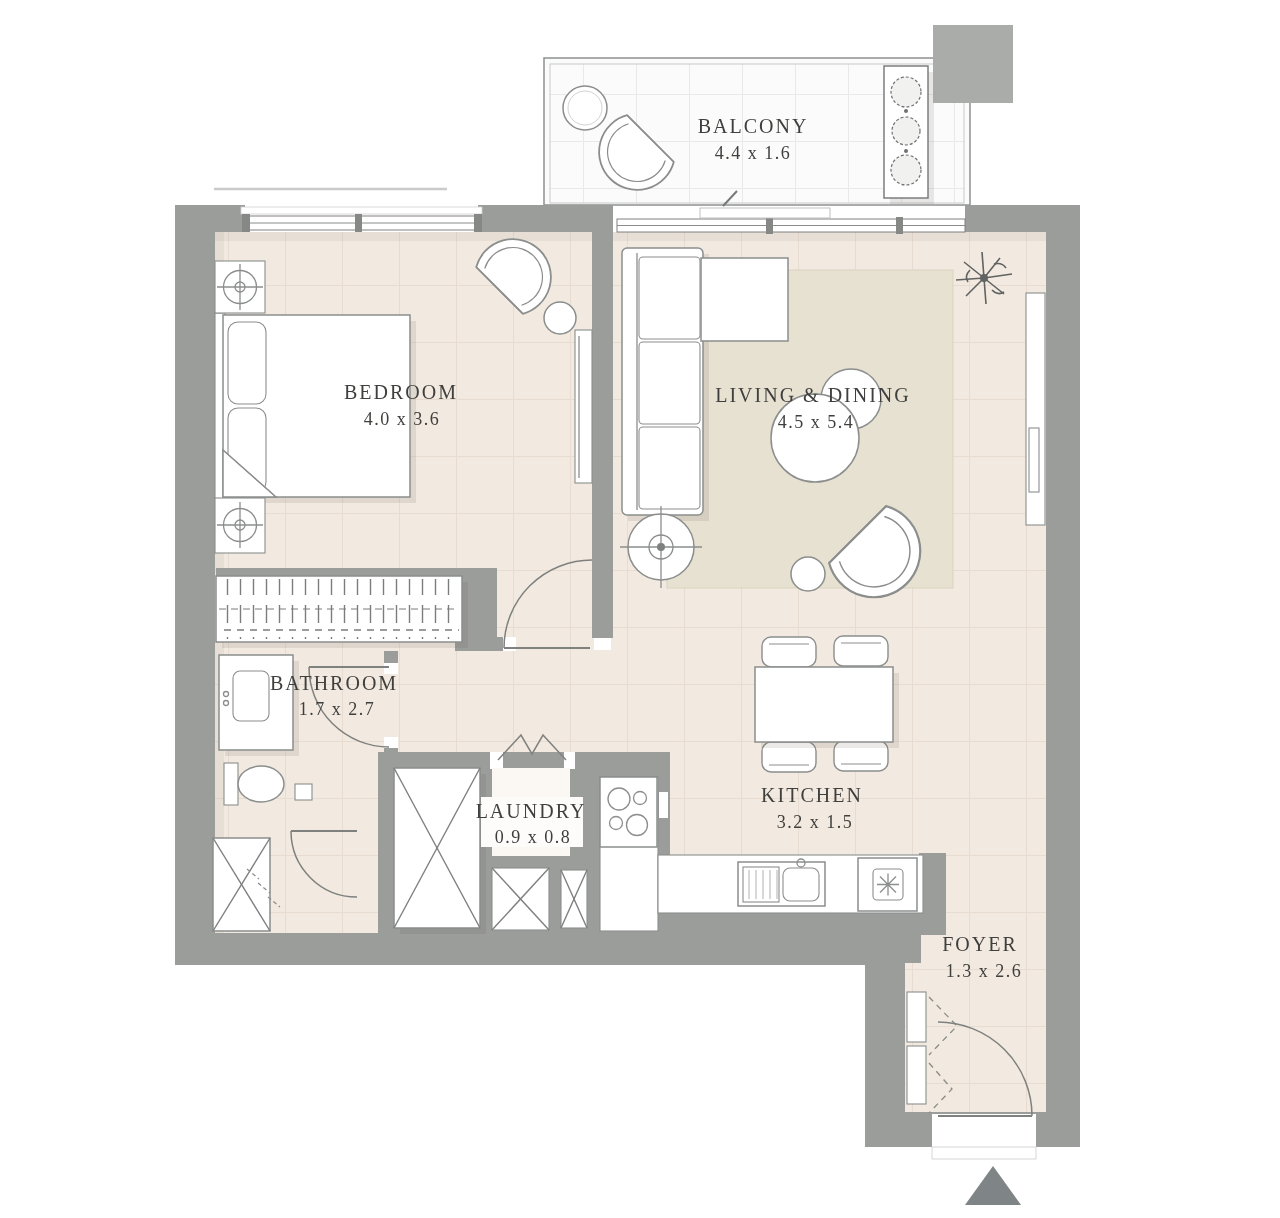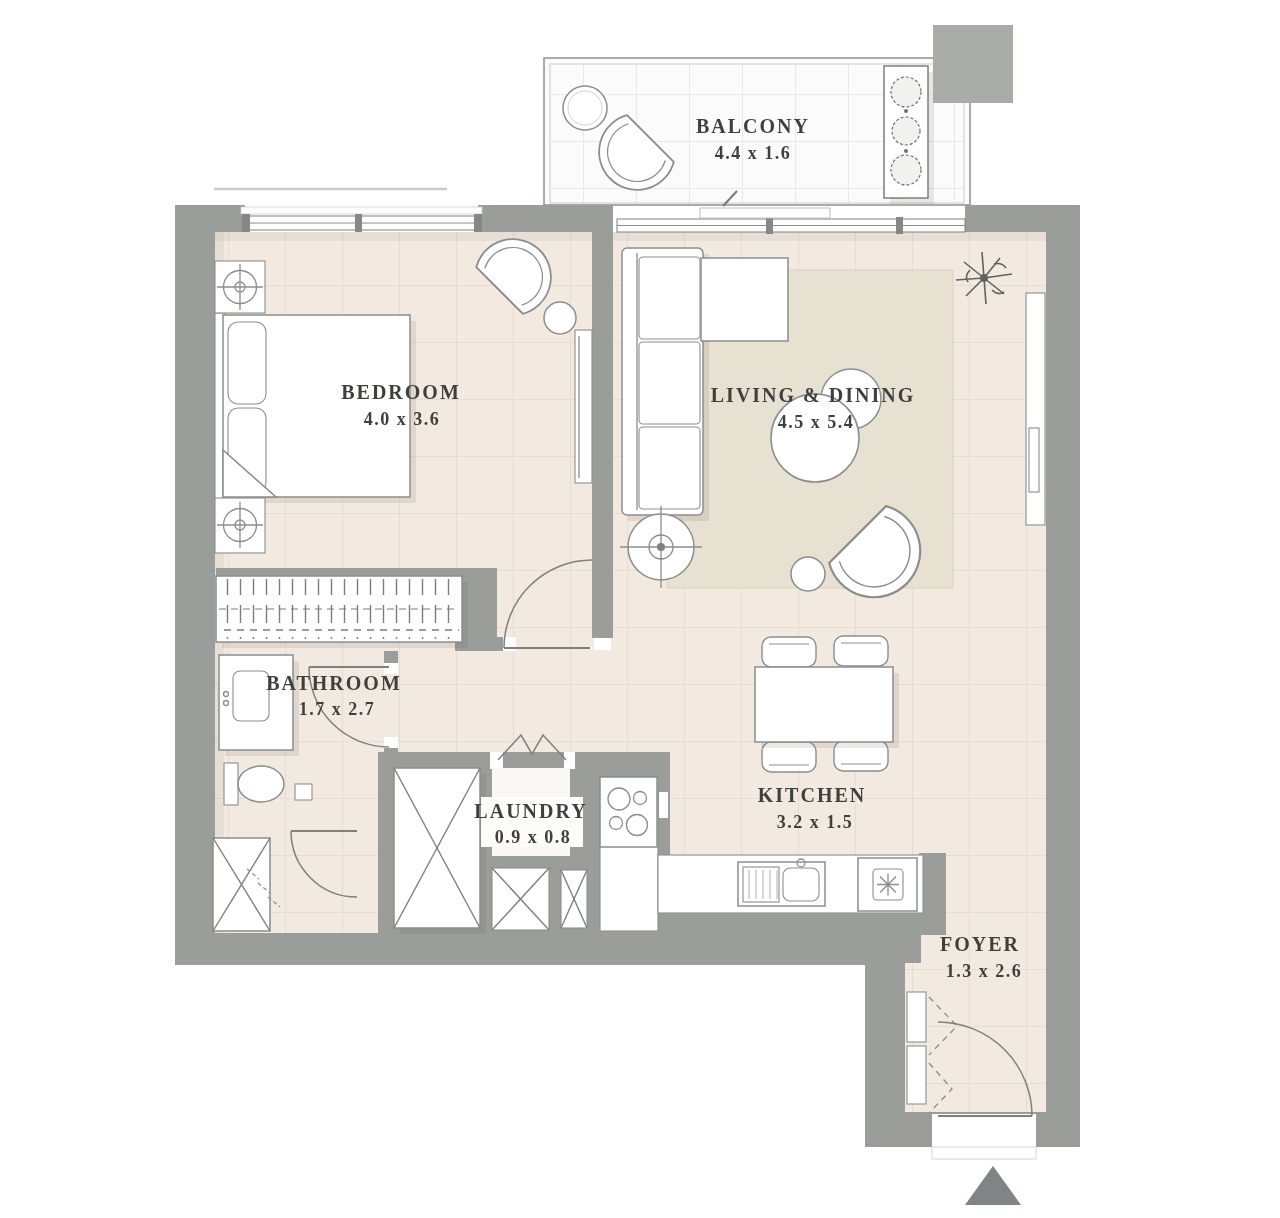--- a/index.html
+++ b/index.html
@@ -1,17 +1,17 @@
 <!DOCTYPE html>
 <html><head>
 <meta charset="utf-8">
 <style>
   html,body{margin:0;padding:0;background:#ffffff;}
   .stage{position:relative;width:1280px;height:1218px;background:#ffffff;overflow:hidden;
-         font-family:"Liberation Serif", serif;font-weight:bold;}
+         font-family:"Liberation Serif", serif;}
   svg{position:absolute;left:0;top:0;}
   .wall{fill:#9b9d9b;}
   .jamb{fill:#ffffff;}
   .fw{fill:#ffffff;stroke:#8b8e8c;stroke-width:1.5;}
   .ft{fill:#ffffff;stroke:#8b8e8c;stroke-width:1.1;}
   .ln{fill:none;stroke:#8b8e8c;stroke-width:1.3;}
   .xl{stroke:#7d807e;stroke-width:1.4;}
   .arc{fill:none;stroke:#7f817f;stroke-width:1.5;}
   .leaf{stroke:#7f817f;stroke-width:1.9;}
   .shdw{fill:rgba(90,80,70,0.12);}

